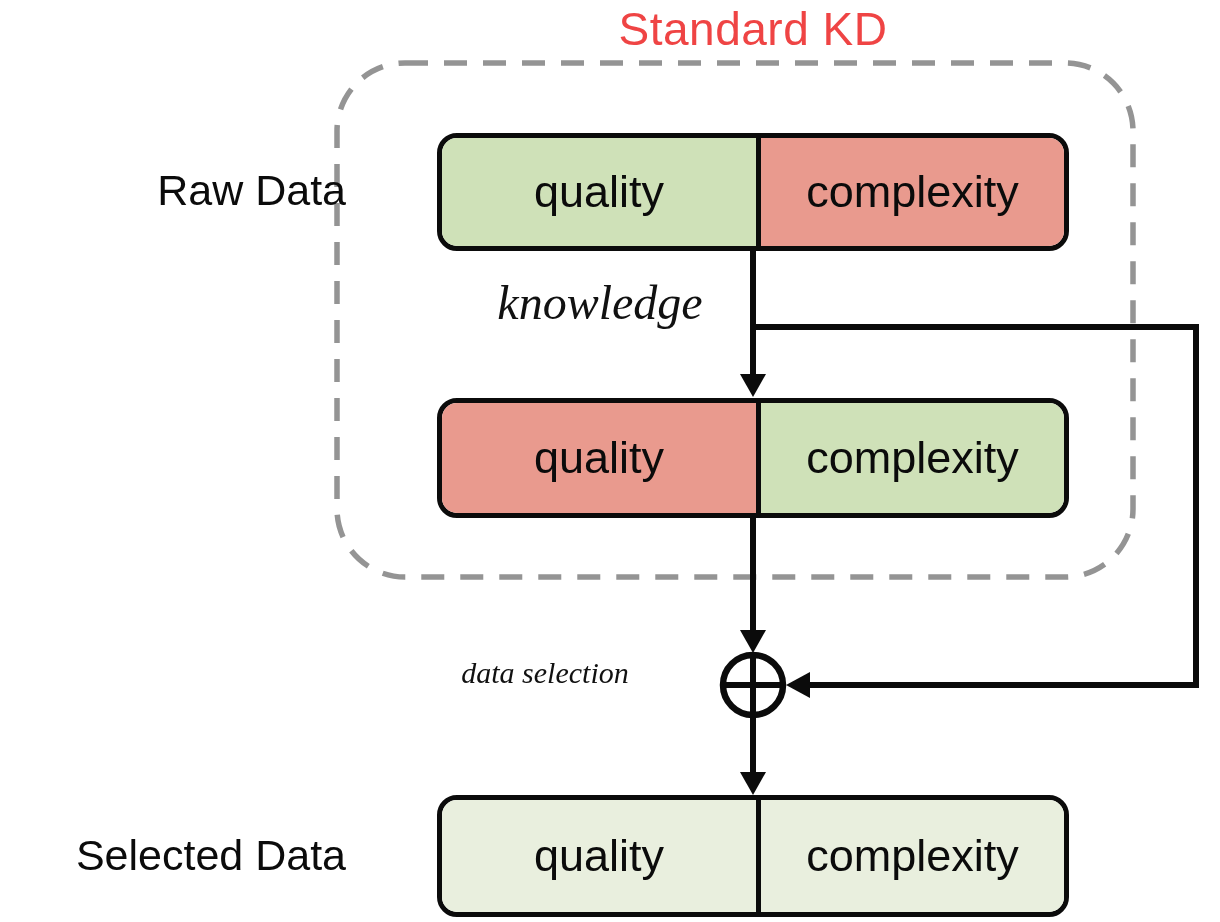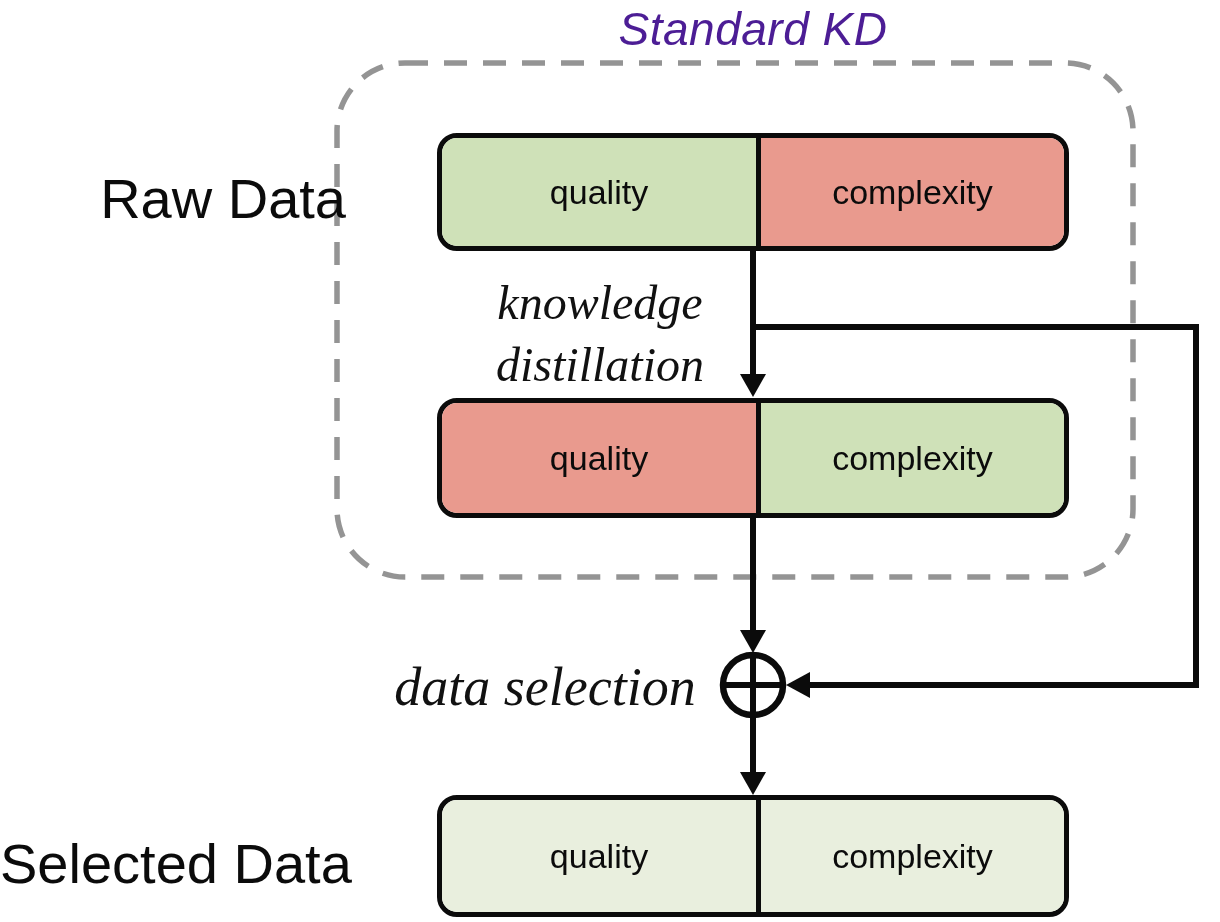--- a/index.html
+++ b/index.html
@@ -23,31 +23,30 @@
     height: 922px;
     z-index: 1;
   }
   .diagram-title {
     position: absolute;
     left: 353px;
     top: 2px;
     width: 800px;
     text-align: center;
     font-size: 46px;
-    color: #4c1d95;
+    color: #ef4444;
     z-index: 2;
     letter-spacing: 0.5px;
-    font-style: italic;
   }
   .row-label {
     position: absolute;
     left: 0;
     width: 346px;
     text-align: right;
-    font-size: 56px;
+    font-size: 43px;
     color: #0b0b0b;
     z-index: 2;
     white-space: nowrap;
   }
   .row-label.raw      { top: 166px; }
   .row-label.kd       { top: 434px; }
   .row-label.selected { top: 831px; }
   .data-box {
     position: absolute;
     left: 437px;
@@ -60,21 +59,21 @@
     z-index: 2;
     box-sizing: border-box;
   }
   .data-box.raw      { top: 133px; }
   .data-box.kd       { top: 398px; height: 120px; }
   .data-box.selected { top: 795px; height: 122px; }
   .box-half {
     display: flex;
     align-items: center;
     justify-content: center;
-    font-size: 34px;
+    font-size: 45px;
     color: #0b0b0b;
   }
   .box-half.left {
     width: 314px;
     border-right: 5px solid #0b0b0b;
     flex: none;
   }
   .box-half.right { flex: 1; }
   .annotation {
     position: absolute;
@@ -89,21 +88,21 @@
     left: 420px;
     top: 272px;
     width: 360px;
     font-size: 48px;
     line-height: 62px;
   }
   .selection-annotation {
     left: 380px;
     top: 656px;
     width: 330px;
-    font-size: 54px;
+    font-size: 30px;
   }
 </style>
 </head>
 <body>
 
 <div class="canvas">
 
   <svg class="lines-svg" viewBox="0 0 1220 922" xmlns="http://www.w3.org/2000/svg">
 
     <rect x="337" y="63" width="796" height="514" rx="68" fill="none" stroke="#949494" stroke-width="5.5" stroke-dasharray="23 16"></rect>
@@ -130,21 +129,20 @@
   <div class="diagram-title">Standard KD</div>
 
   <div class="row-label raw">Raw Data</div>
   <div class="data-box raw">
     <div class="box-half left" style="background-color: rgb(207, 225, 184);">quality</div>
     <div class="box-half right" style="background-color: rgb(233, 154, 142);">complexity</div>
   </div>
 
   <div class="annotation kd-annotation">
     <div>knowledge</div>
-    <div>distillation</div>
   </div>
 
   <div class="data-box kd">
     <div class="box-half left" style="background-color: rgb(233, 154, 142);">quality</div>
     <div class="box-half right" style="background-color: rgb(207, 225, 184);">complexity</div>
   </div>
 
   <div class="annotation selection-annotation">data selection</div>
 
   <div class="row-label selected">Selected Data</div>

